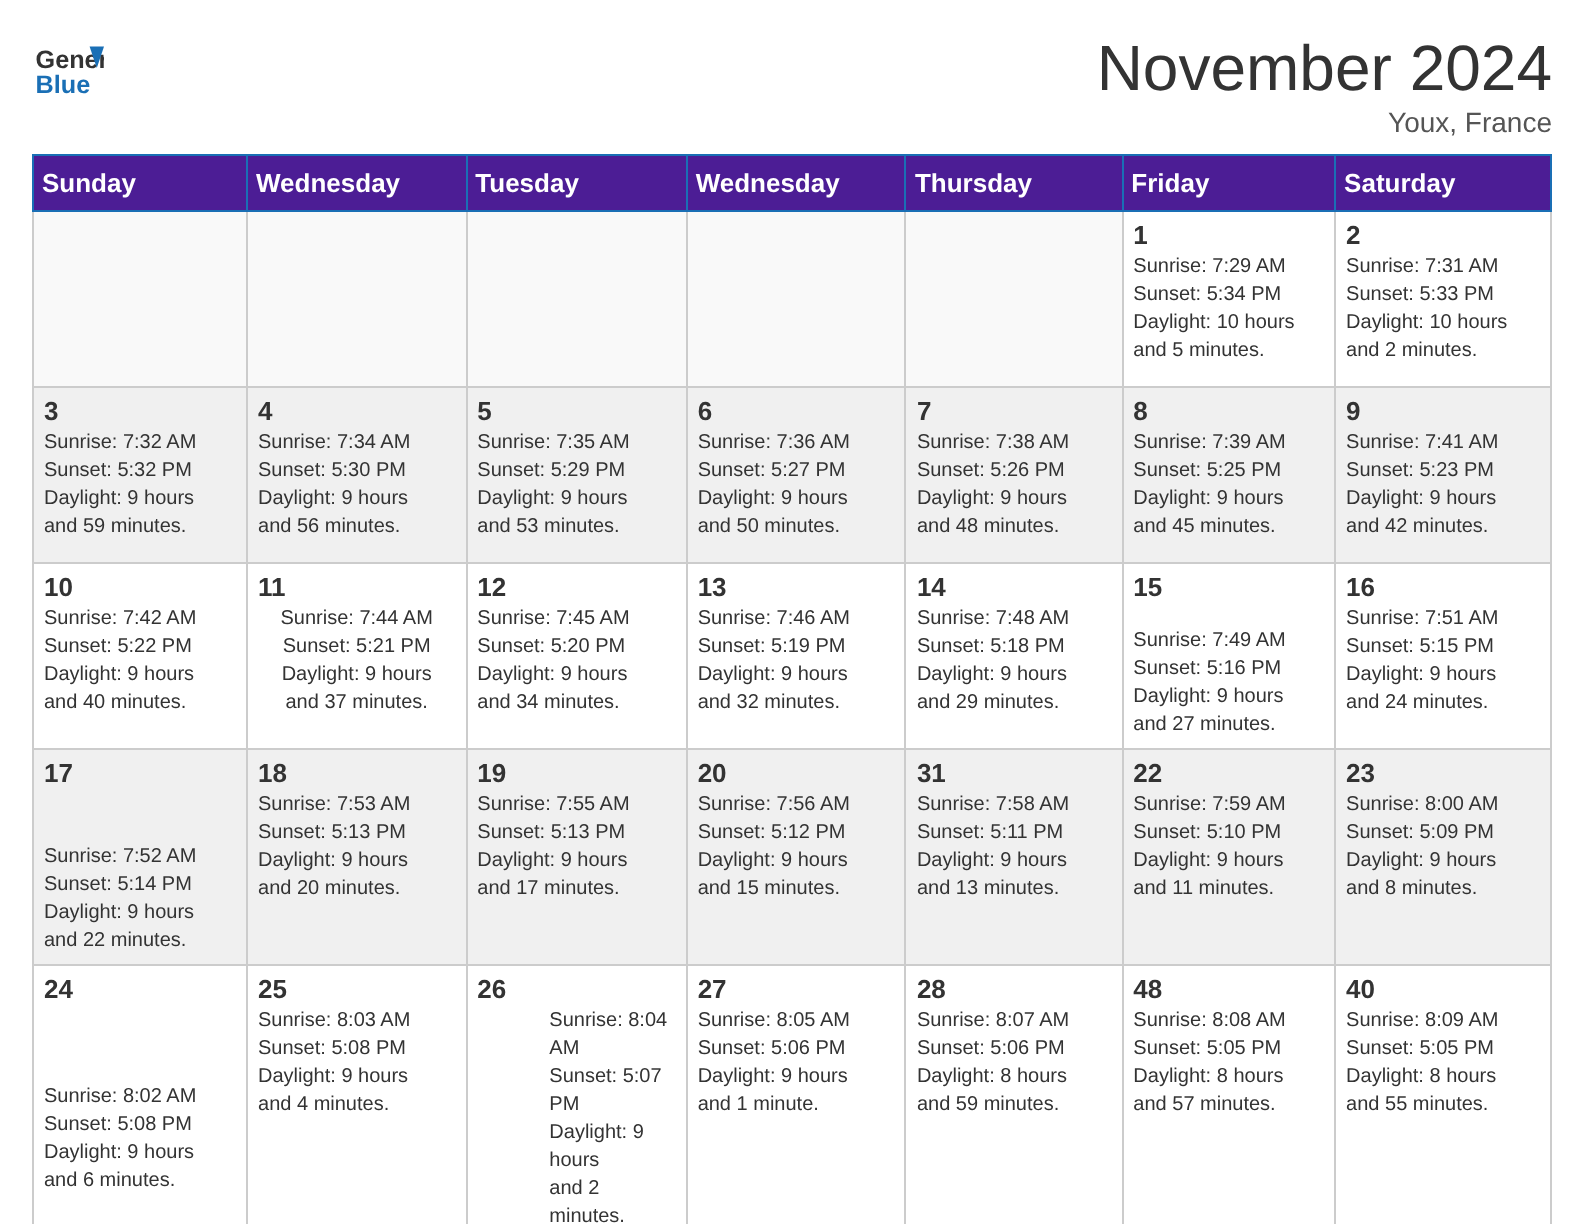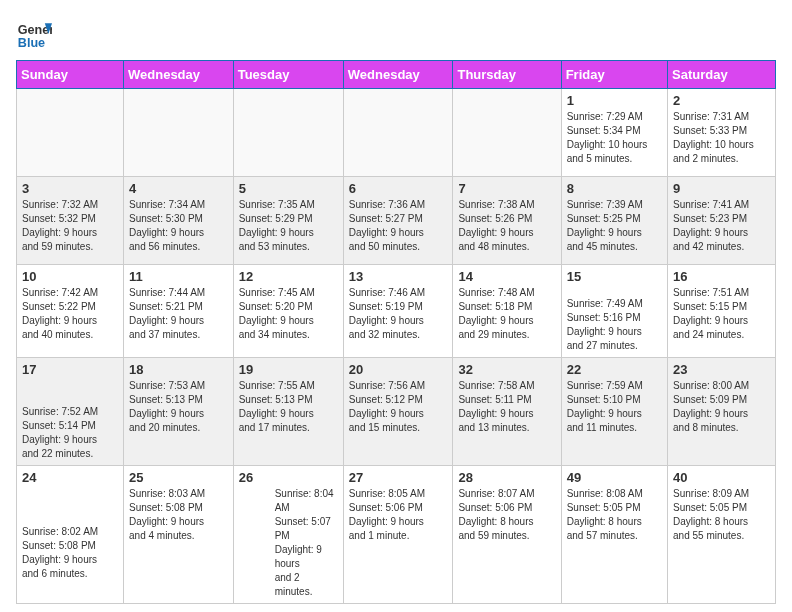--- a/index.html
+++ b/index.html
@@ -36,21 +36,21 @@
     .location {
       font-size: 14px;
       color: #555;
     }
     .calendar {
       width: 100%;
       border-collapse: collapse;
       border: 1px solid #ccc;
     }
     .calendar th {
-      background-color: #d946ef;
+      background-color: #4c1d95;
       color: #fff;
       font-size: 13px;
       font-weight: bold;
       padding: 6px 4px;
       text-align: left;
       border: 1px solid #1a6fb5;
     }
     .calendar td {
       border: 1px solid #ccc;
       vertical-align: top;
@@ -84,20 +84,22 @@
 
 <div class="header">
   <div class="logo">
     <svg class="logo-icon" viewBox="0 0 40 40">
       <text x="2" y="20" font-size="14" font-weight="bold" fill="#333">General</text>
       <text x="2" y="34" font-size="14" font-weight="bold" fill="#1a6fb5">Blue</text>
       <polygon points="32,8 40,8 36,20" fill="#1a6fb5"></polygon>
     </svg>
   </div>
   <div class="title-area">
+    <div class="month-title">November 2024</div>
+    <div class="location">Youx, France</div>
   </div>
 </div>
 
 <table class="calendar">
   <thead>
     <tr>
     <th>Sunday</th>
         <th>Wednesday</th>
         <th>Tuesday</th>
         <th>Wednesday</th>
@@ -182,21 +184,21 @@
       <tr>
         <td>
           <span class="day-num">10</span>
           <div class="day-info" style="white-space: pre-line;">Sunrise: 7:42 AM
 Sunset: 5:22 PM
 Daylight: 9 hours
 and 40 minutes.</div>
         </td>
         <td>
           <span class="day-num">11</span>
-          <div class="day-info" style="white-space: pre-line;">Sunrise: 7:44 AM
+          <div class="day-info" style="white-space: pre-line; text-align: center;">Sunrise: 7:44 AM
 Sunset: 5:21 PM
 Daylight: 9 hours
 and 37 minutes.</div>
         </td>
         <td>
           <span class="day-num">12</span>
           <div class="day-info" style="white-space: pre-line;">Sunrise: 7:45 AM
 Sunset: 5:20 PM
 Daylight: 9 hours
 and 34 minutes.</div>
@@ -253,21 +255,21 @@
 and 17 minutes.</div>
         </td>
         <td class="shaded">
           <span class="day-num">20</span>
           <div class="day-info" style="white-space: pre-line;">Sunrise: 7:56 AM
 Sunset: 5:12 PM
 Daylight: 9 hours
 and 15 minutes.</div>
         </td>
         <td class="shaded">
-          <span class="day-num">32</span>
+          <span class="day-num">31</span>
           <div class="day-info" style="white-space: pre-line;">Sunrise: 7:58 AM
 Sunset: 5:11 PM
 Daylight: 9 hours
 and 13 minutes.</div>
         </td>
         <td class="shaded">
           <span class="day-num">22</span>
           <div class="day-info" style="white-space: pre-line;">Sunrise: 7:59 AM
 Sunset: 5:10 PM
 Daylight: 9 hours
@@ -311,21 +313,21 @@
 and 1 minute.</div>
         </td>
         <td>
           <span class="day-num">28</span>
           <div class="day-info" style="white-space: pre-line;">Sunrise: 8:07 AM
 Sunset: 5:06 PM
 Daylight: 8 hours
 and 59 minutes.</div>
         </td>
         <td>
-          <span class="day-num">49</span>
+          <span class="day-num">48</span>
           <div class="day-info" style="white-space: pre-line;">Sunrise: 8:08 AM
 Sunset: 5:05 PM
 Daylight: 8 hours
 and 57 minutes.</div>
         </td>
         <td>
           <span class="day-num">40</span>
           <div class="day-info" style="white-space: pre-line;">Sunrise: 8:09 AM
 Sunset: 5:05 PM
 Daylight: 8 hours

